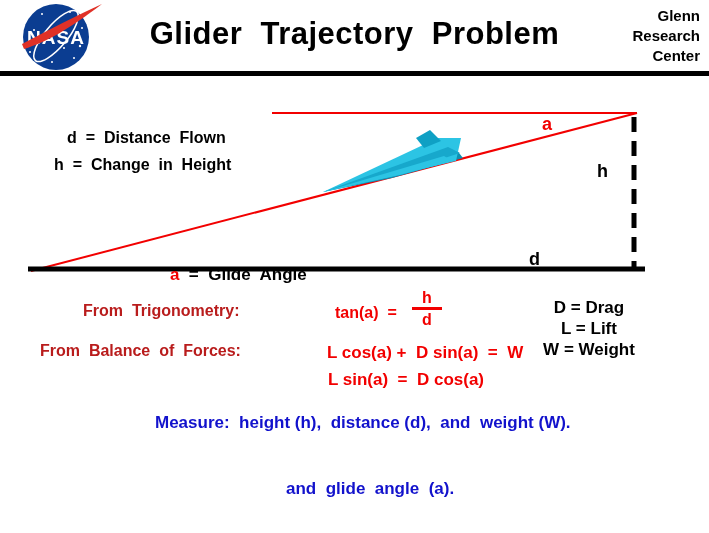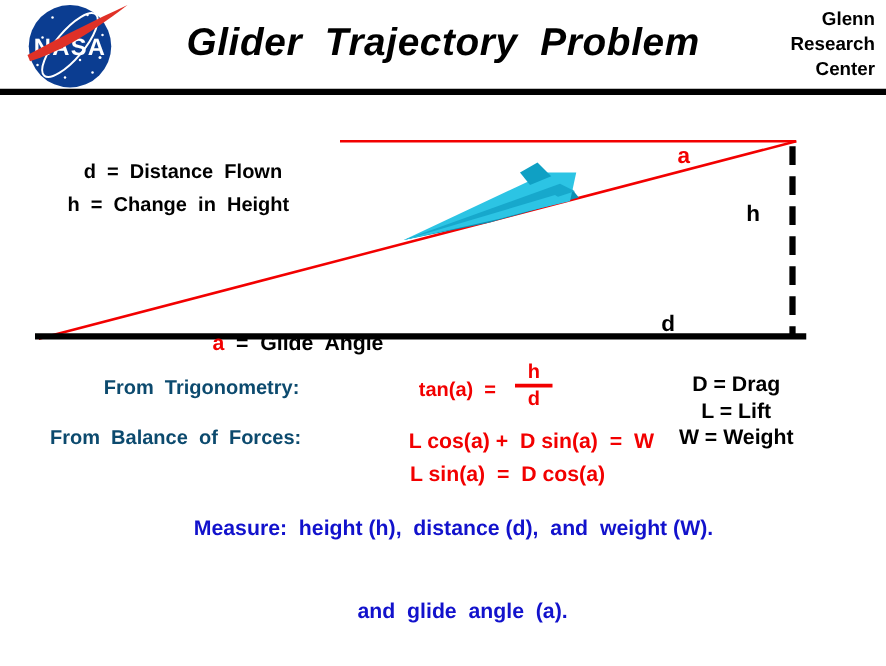--- a/index.html
+++ b/index.html
@@ -5,34 +5,34 @@
   html,body{margin:0;padding:0;background:#ffffff;}
   #slide{
     position:relative;width:709px;height:533px;background:#ffffff;overflow:hidden;
     font-family:"Liberation Sans","DejaVu Sans",sans-serif;color:#000;
   }
   .abs{position:absolute;}
   .pre{white-space:pre;}
   
   #title{
     left:0;right:0;top:16px;text-align:center;
-    font-size:31px;font-weight:bold;font-style:italic;
+    font-size:31px;font-weight:bold;
     letter-spacing:0.5px;word-spacing:9px;color:#000;
   }
   #org{
     left:594px;top:6px;width:106px;text-align:right;
     font-size:15px;font-weight:bold;line-height:20px;color:#000;
   }
   #header-rule{left:0;top:71px;width:709px;height:5px;background:#000;}
   
   .def{font-size:16px;font-weight:bold;color:#000;}
   .sym-red{color:var(--red);}
   .diag-label{font-size:18px;font-weight:bold;}
   
-  .eq-head{font-size:16px;font-weight:bold;color:#0c4a6e;}
+  .eq-head{font-size:16px;font-weight:bold;color:#b91c1c;}
   .eq{font-size:17px;font-weight:bold;color:var(--red);}
   #frac{left:410px;top:289px;width:34px;display:flex;flex-direction:column;align-items:center;color:var(--red);font-weight:bold;font-size:16px;line-height:17px;}
   #frac .bar{width:30px;height:3px;background:var(--red);margin:1px 0;}
   
   #legend{left:534px;top:297px;width:110px;text-align:center;font-size:17px;font-weight:bold;line-height:21px;color:#000;}
   
   .blue-line{font-size:17px;font-weight:bold;color:var(--blue);}
   :root{--red:#f20000;--blue:#1212cc;}
   svg{display:block;}
 </style>

